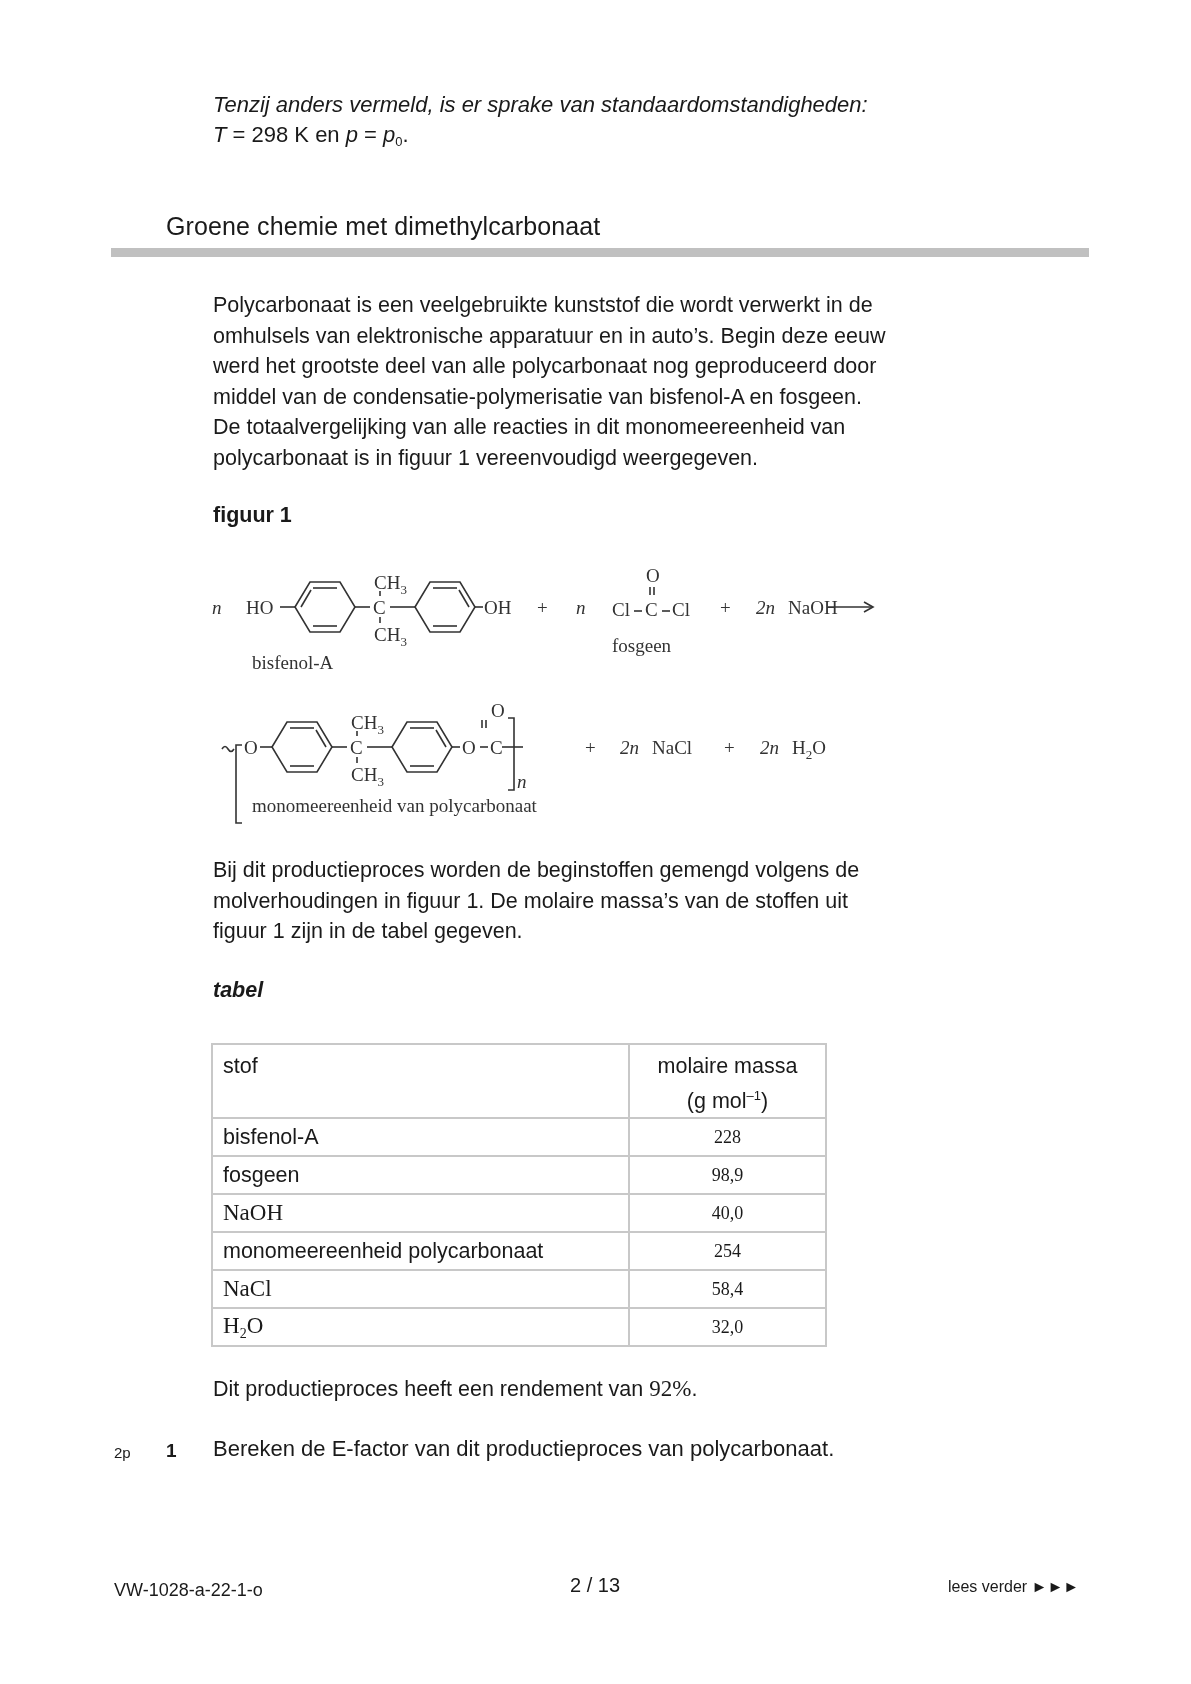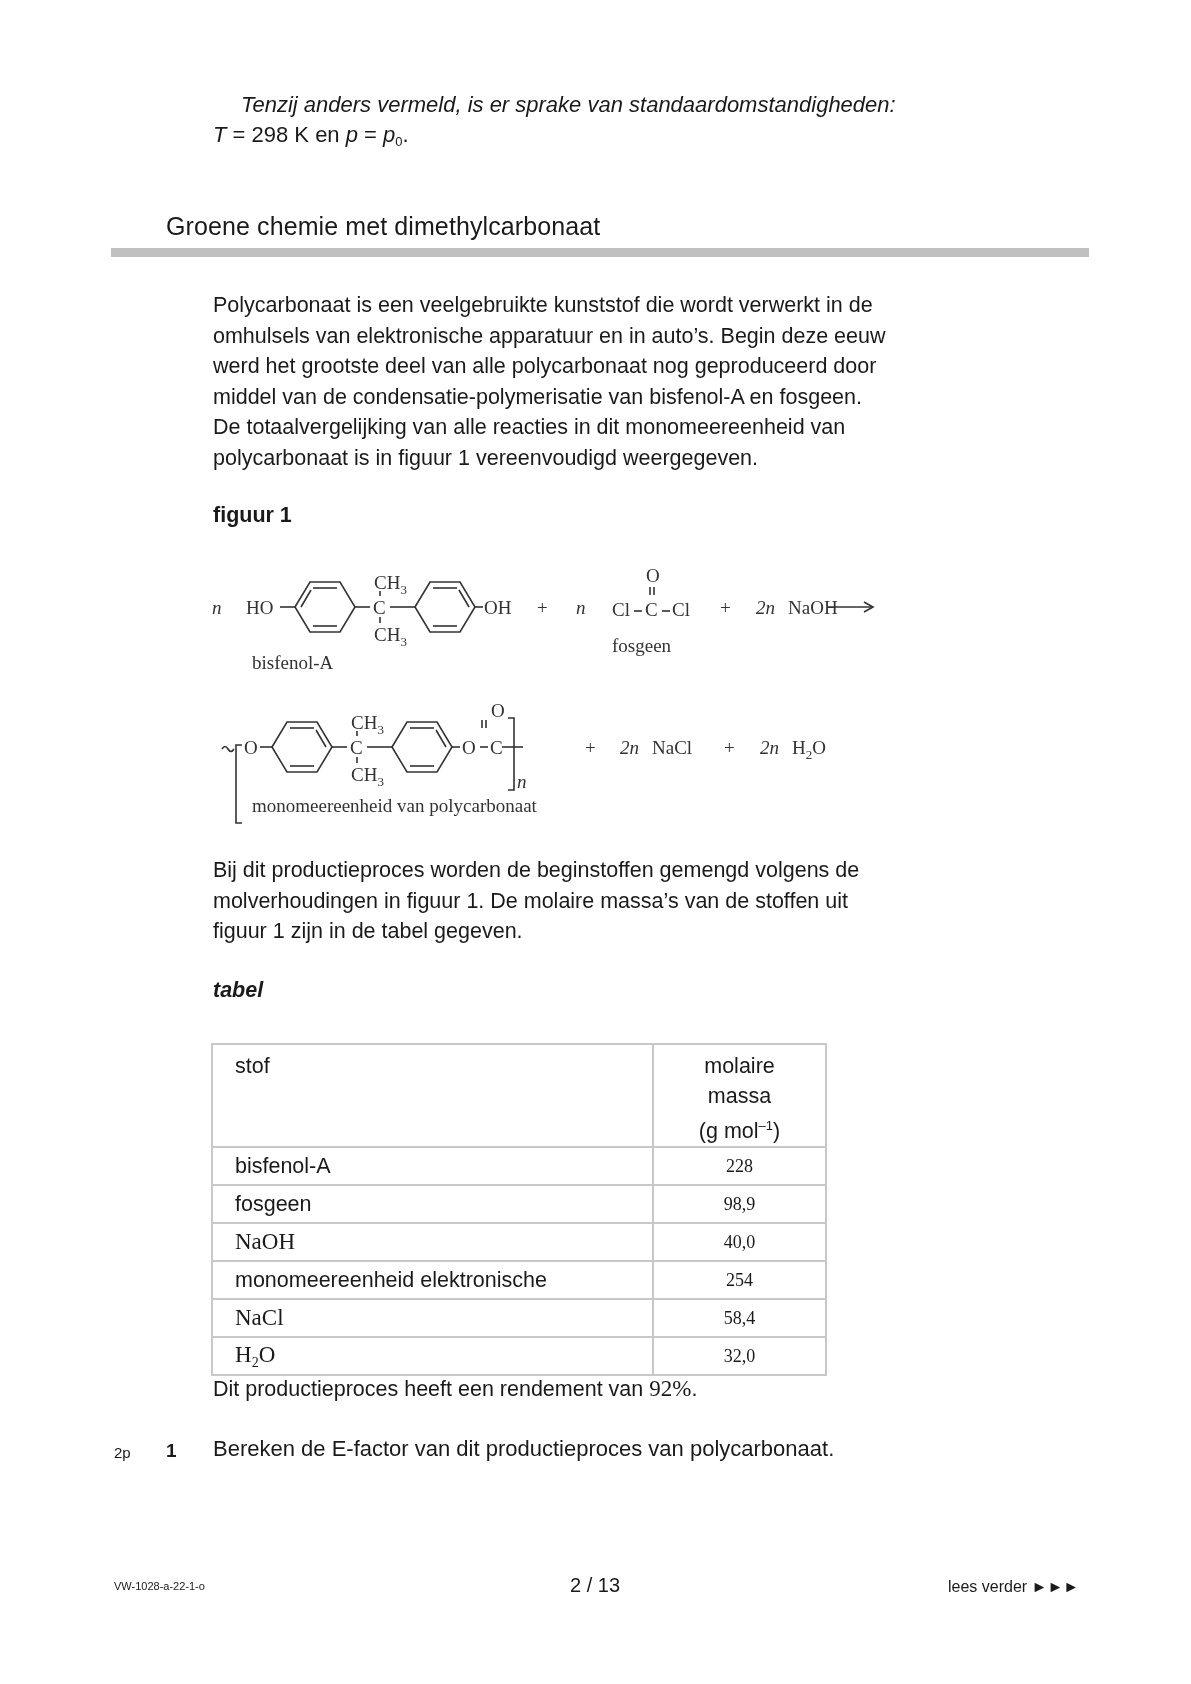--- a/index.html
+++ b/index.html
@@ -2,51 +2,51 @@
 <html><head>
   <meta charset="utf-8">
   <style>
     html, body { margin: 0; padding: 0; background: #ffffff; }
     body {
       width: 1191px; height: 1684px; position: relative; overflow: hidden;
       font-family: "Liberation Sans", sans-serif; color: #1a1a1a;
     }
     .abs { position: absolute; }
     .intro { left: 213px; top: 90px; font-size: 22px; line-height: 30px; }
-    .intro .l1 { font-style: italic; margin-left: 28px; }
+    .intro .l1 { font-style: italic; }
     .intro i { font-style: italic; }
     .intro sub { font-size: 13px; vertical-align: -4px; }
     .title { left: 166px; top: 212px; font-size: 25px; font-weight: normal; letter-spacing: 0.1px; }
     .rule { left: 111px; top: 248px; width: 978px; height: 9px; background: #c0c0c0; }
     .para { left: 213px; font-size: 21.5px; line-height: 30.5px; width: 880px; }
     .p1 { top: 290px; }
     .fig-label { left: 213px; top: 503px; font-size: 21.5px; font-weight: bold; }
     .figure { left: 200px; top: 555px; width: 760px; height: 280px; }
     .chem { font-family: "Liberation Serif", serif; font-size: 19px; fill: #333; }
     .chem-i { font-family: "Liberation Serif", serif; font-size: 19px; font-style: italic; fill: #333; }
     .chem-s { font-family: "Liberation Serif", serif; font-size: 13px; fill: #333; }
     .p2 { top: 855px; }
     .tab-label { left: 213px; top: 978px; font-size: 21.5px; font-weight: bold; font-style: italic; }
     table.tbl {
       position: absolute; left: 211px; top: 1043px; width: 616px;
       border-collapse: collapse; font-size: 21.5px;
     }
-    table.tbl td { border: 2px solid #c8c8c8; padding: 0 22px; height: 36px; vertical-align: middle; }
+    table.tbl td { border: 2px solid #c8c8c8; padding: 0 10px; height: 36px; vertical-align: middle; }
     table.tbl td.c1 { width: 395px; }
     table.tbl td.c2 { text-align: center; font-family: "Liberation Serif", serif; font-size: 18px; }
     table.tbl tr.head td { height: 66px; vertical-align: top; padding-top: 6px; line-height: 30px; }
     table.tbl tr.head td.c2 { font-family: "Liberation Sans", sans-serif; font-size: 21.5px; margin-top: 16px; }
     .serif { font-family: "Liberation Serif", serif; font-size: 23px; }
     sup.sm { font-size: 13px; vertical-align: 8px; }
     sub.sm { font-size: 14px; vertical-align: -5px; }
     .p3 { top: 1374px; }
     .q-points { left: 114px; top: 1444px; font-size: 15px; }
     .q-num { left: 166px; top: 1440px; font-size: 19px; font-weight: bold; }
     .q-text { left: 213px; top: 1436px; font-size: 22px; }
-    .foot-code { left: 114px; top: 1580px; font-size: 11px; }
+    .foot-code { left: 114px; top: 1580px; font-size: 18px; }
     .foot-page { left: 570px; top: 1574px; font-size: 20px; }
     .foot-next { left: 948px; top: 1578px; font-size: 16px; }
   </style>
 </head>
 <body>
 
 <div class="abs intro">
   <div class="l1">Tenzij anders vermeld, is er sprake van standaardomstandigheden:</div>
   <div><i>T</i><span> = 298 K en </span><i>p</i><span> = </span><i>p</i><sub>0</sub><span>.</span></div>
 </div>
@@ -179,21 +179,21 @@
   </tr>
   <tr>
     <td class="c1">fosgeen</td>
     <td class="c2">98,9</td>
   </tr>
   <tr>
     <td class="c1 serif">NaOH</td>
     <td class="c2">40,0</td>
   </tr>
   <tr>
-    <td class="c1">monomeereenheid elektronische</td>
+    <td class="c1">monomeereenheid polycarbonaat</td>
     <td class="c2">254</td>
   </tr>
   <tr>
     <td class="c1 serif">NaCl</td>
     <td class="c2">58,4</td>
   </tr>
   <tr>
     <td class="c1 serif"><span>H</span><sub class="sm">2</sub><span>O</span></td>
     <td class="c2">32,0</td>
   </tr>

